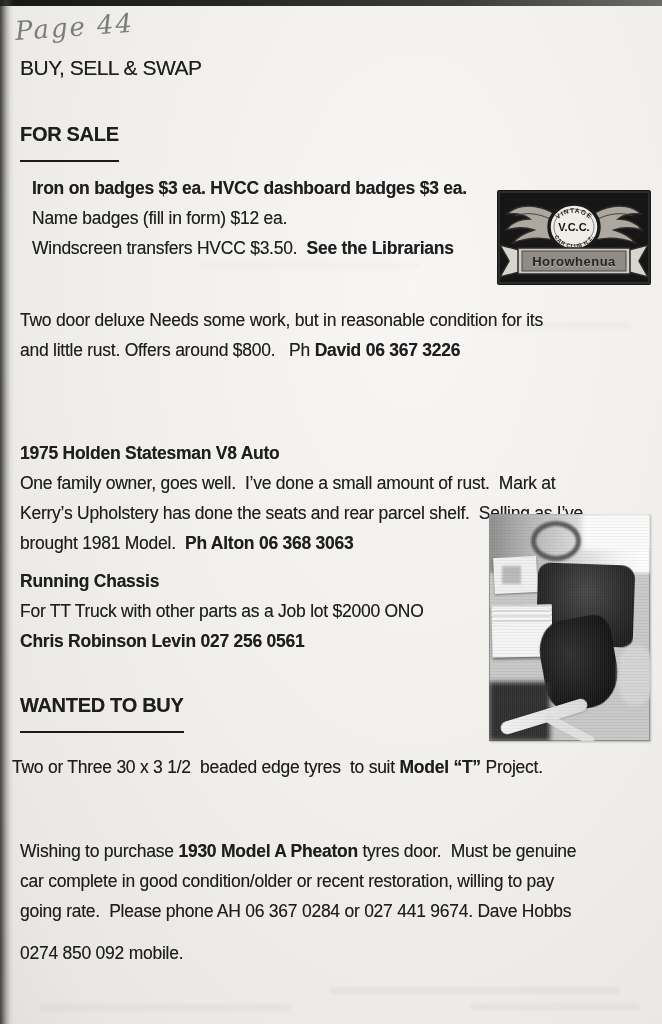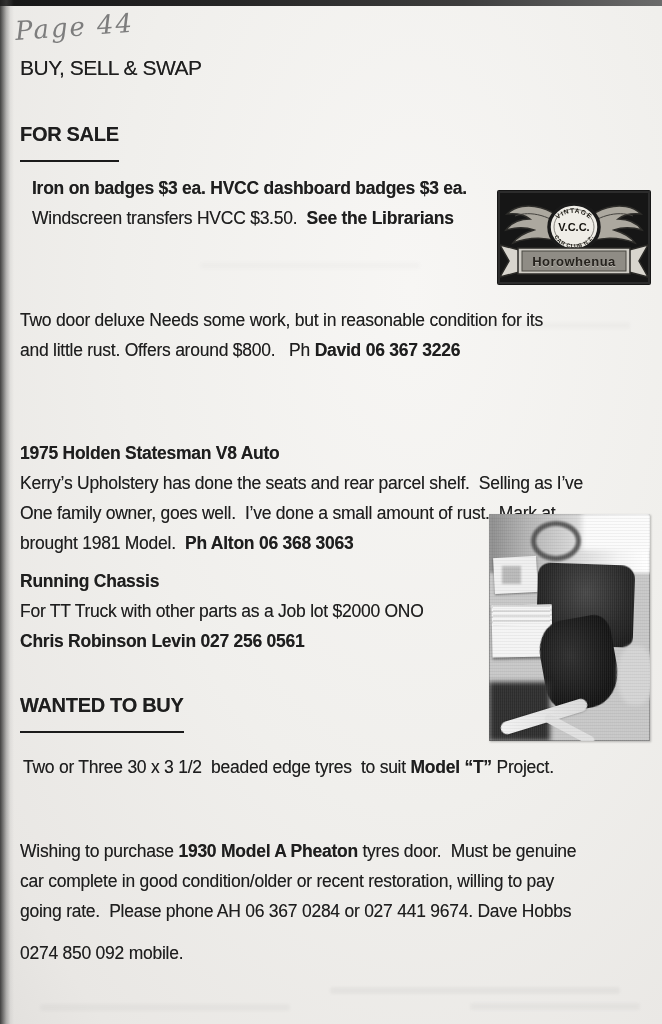--- a/index.html
+++ b/index.html
@@ -76,20 +76,21 @@
 <div class="abs hand" style="left:14px;top:16px;">Page 44</div>
 
 <div class="abs pagetitle" style="left:20px;top:56px;">BUY, SELL &amp; SWAP</div>
 
 <div class="abs" style="left:20px;top:123px;">
   <span class="sechead">FOR SALE</span>
 </div>
 
 <div class="abs" style="left:32px;top:173px;width:478px;">
   <div class="line b">Iron on badges $3 ea. HVCC dashboard badges $3 ea.</div>
+  <div class="line">Name badges (fill in form) $12 ea.</div>
   <div class="line"><span>Windscreen transfers HVCC $3.50.  </span><span class="b">See the Librarians</span></div>
 </div>
 
 <div class="abs badge">
   <svg width="154" height="95" viewBox="0 0 154 95">
     <defs>
       <path id="arcTop" d="M 57 36 A 21 19 0 0 1 97 36"></path>
       <path id="arcBot" d="M 55 38 A 22 20 0 0 0 99 38"></path>
     </defs>
     <rect x="0" y="0" width="154" height="95" rx="2" fill="#161616"></rect>
@@ -118,22 +119,22 @@
   </svg>
 </div>
 
 <div class="abs" style="left:20px;top:305px;width:636px;">
   <div class="line">Two door deluxe Needs some work, but in reasonable condition for its</div>
   <div class="line"><span>and little rust. Offers around $800.   Ph </span><span class="b">David 06 367 3226</span></div>
 </div>
 
 <div class="abs" style="left:20px;top:438px;width:636px;">
   <div class="line b">1975 Holden Statesman V8 Auto</div>
+  <div class="line">One family owner, goes well.  I’ve done a small amount of rust.  Mark at</div>
   <div class="line">Kerry’s Upholstery has done the seats and rear parcel shelf.  Selling as I’ve</div>
-  <div class="line">One family owner, goes well.  I’ve done a small amount of rust.  Mark at</div>
   <div class="line"><span>brought 1981 Model.  </span><span class="b">Ph Alton 06 368 3063</span></div>
 </div>
 
 <div class="abs photo">
   <div class="ph-topband"></div>
   <div class="ph-window"></div>
   <div class="ph-wheel"></div>
   <div class="ph-box1"></div>
   <div class="ph-box1label"></div>
   <div class="ph-seat"></div>
@@ -151,21 +152,21 @@
 <div class="abs" style="left:20px;top:566px;width:460px;">
   <div class="line b">Running Chassis</div>
   <div class="line">For TT Truck with other parts as a Job lot $2000 ONO</div>
   <div class="line b">Chris Robinson Levin 027 256 0561</div>
 </div>
 
 <div class="abs" style="left:20px;top:694px;">
   <span class="sechead">WANTED TO BUY</span>
 </div>
 
-<div class="abs" style="left:23px;top:752px;width:636px;">
+<div class="abs" style="left:12px;top:752px;width:636px;">
   <div class="line"><span>Two or Three 30 x 3 1/2  beaded edge tyres  to suit </span><span class="b">Model “T”</span><span> Project.</span></div>
 </div>
 
 <div class="abs" style="left:20px;top:836px;width:636px;">
   <div class="line"><span>Wishing to purchase </span><span class="b">1930 Model A Pheaton</span><span> tyres door.  Must be genuine</span></div>
   <div class="line">car complete in good condition/older or recent restoration, willing to pay</div>
   <div class="line">going rate.  Please phone AH 06 367 0284 or 027 441 9674. Dave Hobbs</div>
 </div>
 
 <div class="abs" style="left:20px;top:938px;width:636px;">

